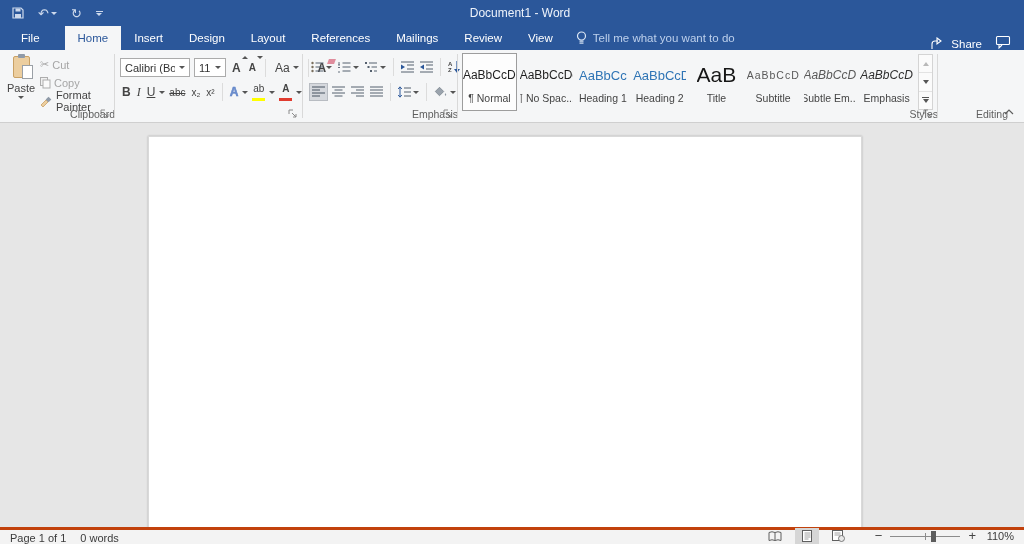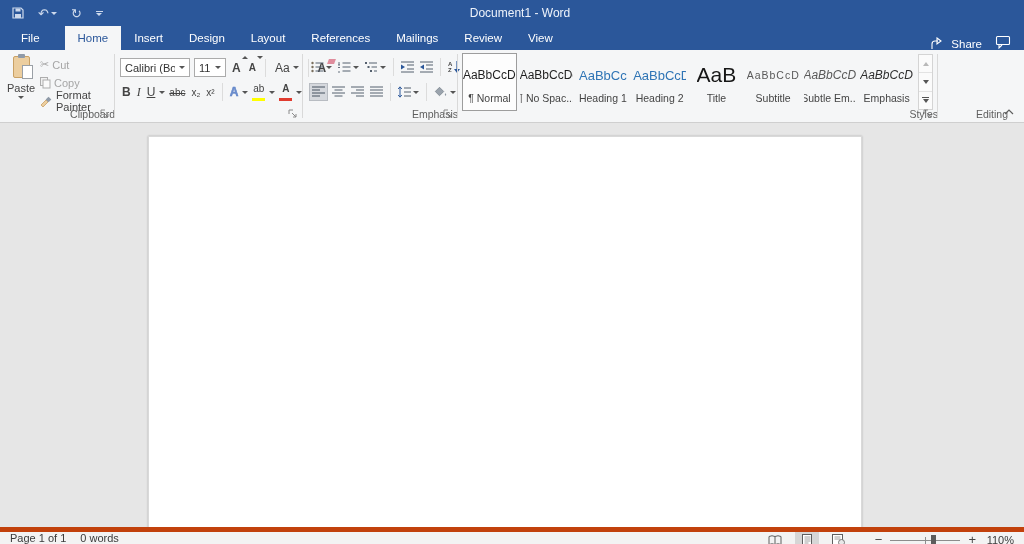--- a/index.html
+++ b/index.html
@@ -96,21 +96,21 @@
   .tri-dn { width:0;height:0;border-left:3px solid transparent;border-right:3px solid transparent;border-top:4px solid #555; }
   .more-bar { display:flex; flex-direction:column; align-items:center; gap:1px; }
   .more-bar .ln { width:7px; height:1px; background:#555; }
   .collapse { position:absolute; right:8px; bottom:4px; width:14px; height:12px; display:flex; align-items:center; justify-content:center; cursor:pointer; }
 
   
   .docarea { position:absolute; top:124px; left:0; right:0; bottom:17px; background:#e6e6e6; overflow:hidden; }
   .page { position:absolute; left:148px; top:12px; width:714px; height:600px; background:#fff; box-shadow:0 0 2px rgba(0,0,0,0.25); border:1px solid #d9d9d9; }
 
   
-  .statusbar { position:absolute; left:0; right:0; bottom:0; height:17px; background:#f3f3f3; border-top:5px solid #c2410c; display:flex; align-items:flex-start; font-size:11px; color:#3b3b3b; }
+  .statusbar { position:absolute; left:0; right:0; bottom:0; height:17px; background:#f3f3f3; border-top:3px solid #c2410c; display:flex; align-items:flex-end; font-size:11px; color:#3b3b3b; }
   .sb-left { display:flex; gap:14px; padding-left:10px; }
   .sb-right { margin-left:auto; display:flex; align-items:center; gap:8px; padding-right:10px; }
   .viewbtn { width:24px; height:16px; display:flex; align-items:center; justify-content:center; cursor:pointer; }
   .viewbtn.sel { background:#d6d6d6; }
   .zoomtrack { position:relative; width:70px; height:13px; cursor:pointer; }
   .zoomtrack .line { position:absolute; left:0; right:0; top:6px; height:1px; background:#8c8c8c; }
   .zoomtrack .notch { position:absolute; left:50%; top:3px; width:1px; height:7px; background:#8c8c8c; }
   .zoomtrack .handle { position:absolute; left:58%; top:1px; width:5px; height:11px; background:#5c5c5c; }
   .zbtn { font-size:13px; color:#444; cursor:pointer; line-height:10px; }
   .zoomlabel { min-width:30px; text-align:right; cursor:pointer; }
@@ -147,20 +147,30 @@
   <div class="tabrow">
     <span class="tab" style="margin-left:8px;">File</span>
     <span class="tab active" style="margin-left:12px;">Home</span>
     <span class="tab">Insert</span>
     <span class="tab">Design</span>
     <span class="tab">Layout</span>
     <span class="tab">References</span>
     <span class="tab">Mailings</span>
     <span class="tab">Review</span>
     <span class="tab">View</span>
+    <span class="tellme">
+      <span class="bulb">
+        <svg width="11" height="14" viewBox="0 0 11 14">
+            <circle cx="5.5" cy="5" r="4" fill="none" stroke="#dce7f5" stroke-width="1.2"></circle>
+            <rect x="3.5" y="9.5" width="4" height="1.2" fill="#dce7f5"></rect>
+            <rect x="3.5" y="11.5" width="4" height="1.2" fill="#dce7f5"></rect>
+          </svg>
+      </span>
+      <span>Tell me what you want to do</span>
+    </span>
     <span class="tabrow-right">
       <span class="share">
         <svg width="15" height="13" viewBox="0 0 15 13">
             <path d="M1 12 v-5 a3 3 0 0 1 3-3 h3" fill="none" stroke="#fff" stroke-width="1.1"></path>
             <path d="M6 1 l4 3 -4 3 z" fill="none" stroke="#fff" stroke-width="1.1"></path>
           </svg>
         <span>Share</span>
       </span>
       <span>
         <svg width="14" height="12" viewBox="0 0 14 12">

